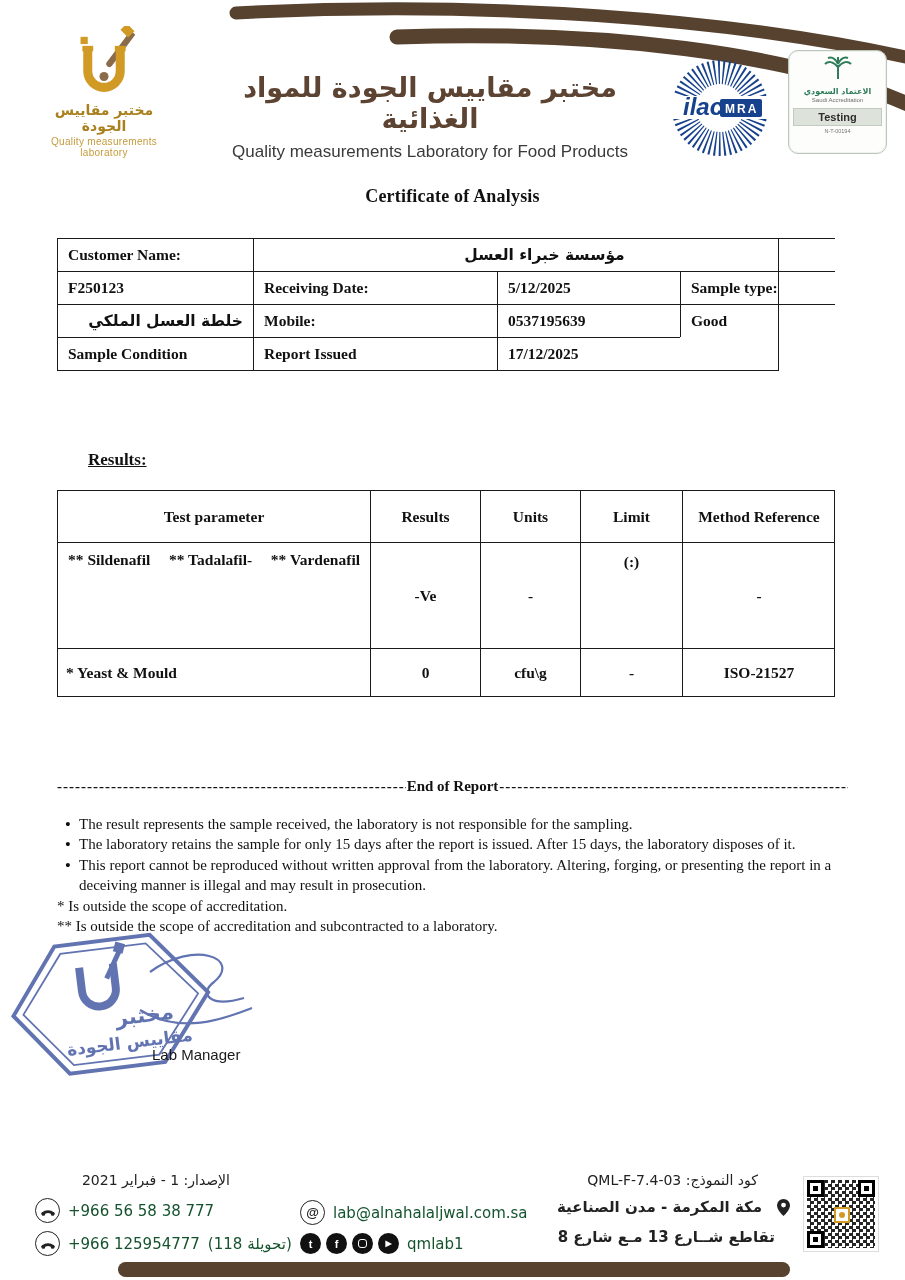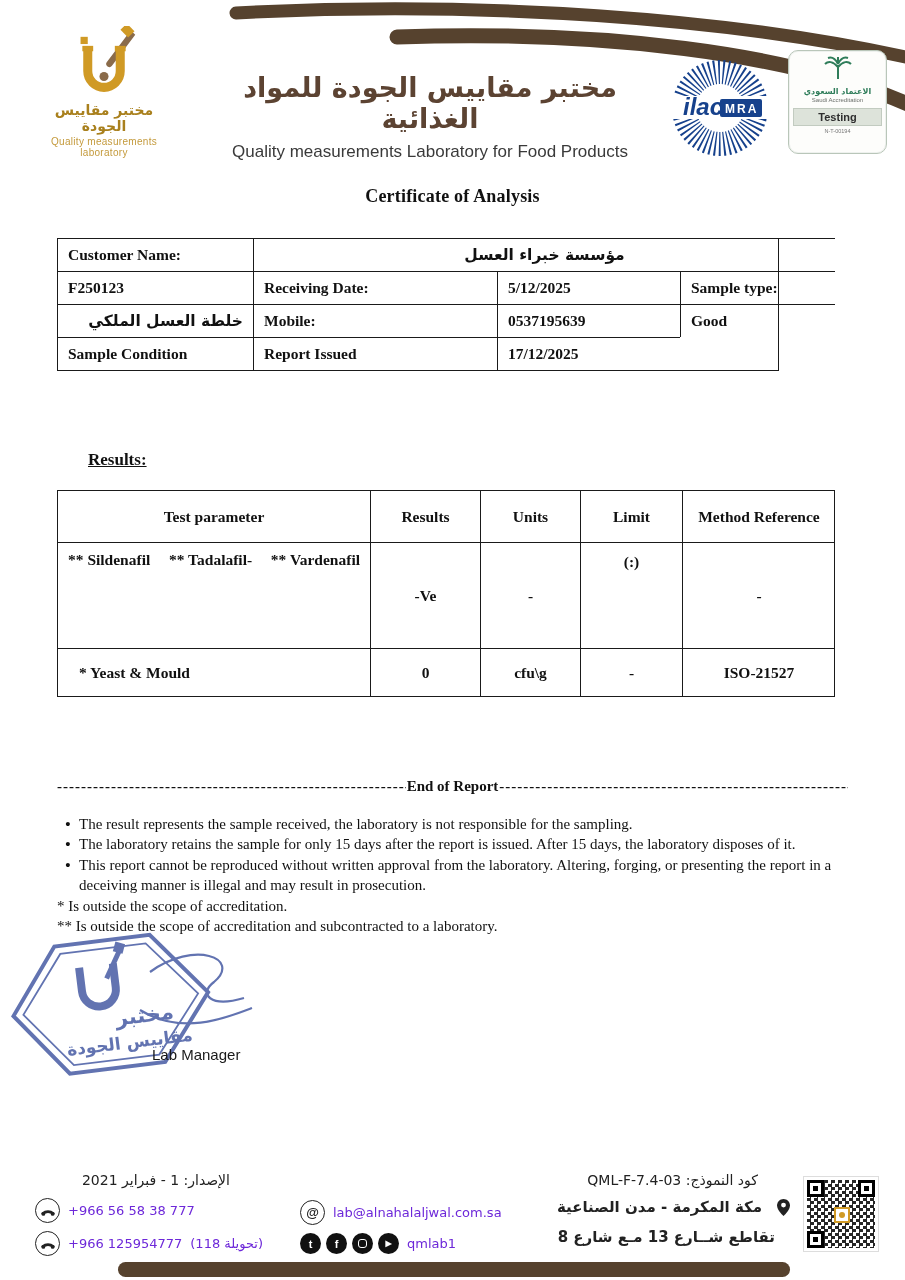--- a/index.html
+++ b/index.html
@@ -48,21 +48,21 @@
   
   .results-heading { position:absolute; left:57px; top:450px; font-weight:bold; font-size:17px;
                      text-decoration:underline; color:#111;margin-left:31px; }
   .results-table { position:absolute; left:57px; top:490px; width:778px;
                    display:grid; grid-template-columns:313px 110px 100px 102px 153px;
                    grid-template-rows:52px 106px 48px;
                    border-right:1px solid #1a1a1a; border-bottom:1px solid #1a1a1a; }
   .results-table .cell { border-left:1px solid #1a1a1a; border-top:1px solid #1a1a1a;
                          display:flex; align-items:center; justify-content:center;
                          font-weight:bold; font-size:15.5px; color:#111; text-align:center; }
-  .cell.param { justify-content:flex-start; padding:0 21px; text-align:left; }
+  .cell.param { justify-content:flex-start; padding:0 8px; text-align:left; }
   .cell.param-list { flex-direction:row; align-items:flex-start; justify-content:space-between;
                      padding:8px 10px 10px 10px; text-align:left; }
   .cell.limit-top { align-items:flex-start; padding-top:10px; }
 
   
   .eor { position:absolute; left:57px; top:778px; width:791px; display:flex; align-items:center;
          font-weight:bold; font-size:15px; color:#111; }
   .eor .dash { flex:1; overflow:hidden; white-space:nowrap; letter-spacing:1px; }
   .eor-label { white-space:nowrap; padding:0 1px; }
 
@@ -81,21 +81,21 @@
 
   
   .footer-text { font-family:"DejaVu Sans", sans-serif; color:#222; }
   .f-version { position:absolute; left:40px; top:1172px; width:190px; direction:rtl; text-align:right;
                font-size:14px; }
   .f-line { position:absolute; display:flex; align-items:center; gap:8px; }
   .f-phone1 { left:35px; top:1198px; }
   .f-phone2 { left:35px; top:1231px; }
   .f-email  { left:300px; top:1200px; }
   .f-social { left:300px; top:1233px; }
-  .f-num { font-size:13px; color:#6d28d9; }
+  .f-num { font-size:15px; color:#14532d; }
   .icon-circle { width:25px; height:25px; border:1.6px solid #222; border-radius:50%;
                  display:flex; align-items:center; justify-content:center; flex:0 0 25px;
                  font-family:"Liberation Sans", sans-serif; font-weight:bold; font-size:13px; color:#222; }
   .social-row { display:flex; gap:5px; align-items:center; }
   .s-icon { width:21px; height:21px; border-radius:50%; background:#111; color:#fff;
             display:flex; align-items:center; justify-content:center;
             font-family:"Liberation Sans", sans-serif; font-weight:bold; font-size:11px; }
   .insta-sq { width:9px; height:9px; border:1.4px solid #fff; border-radius:3px; }
   .yt-tri { font-size:8px; }
   .f-code { position:absolute; right:147px; top:1172px; direction:rtl; font-size:14px; }

